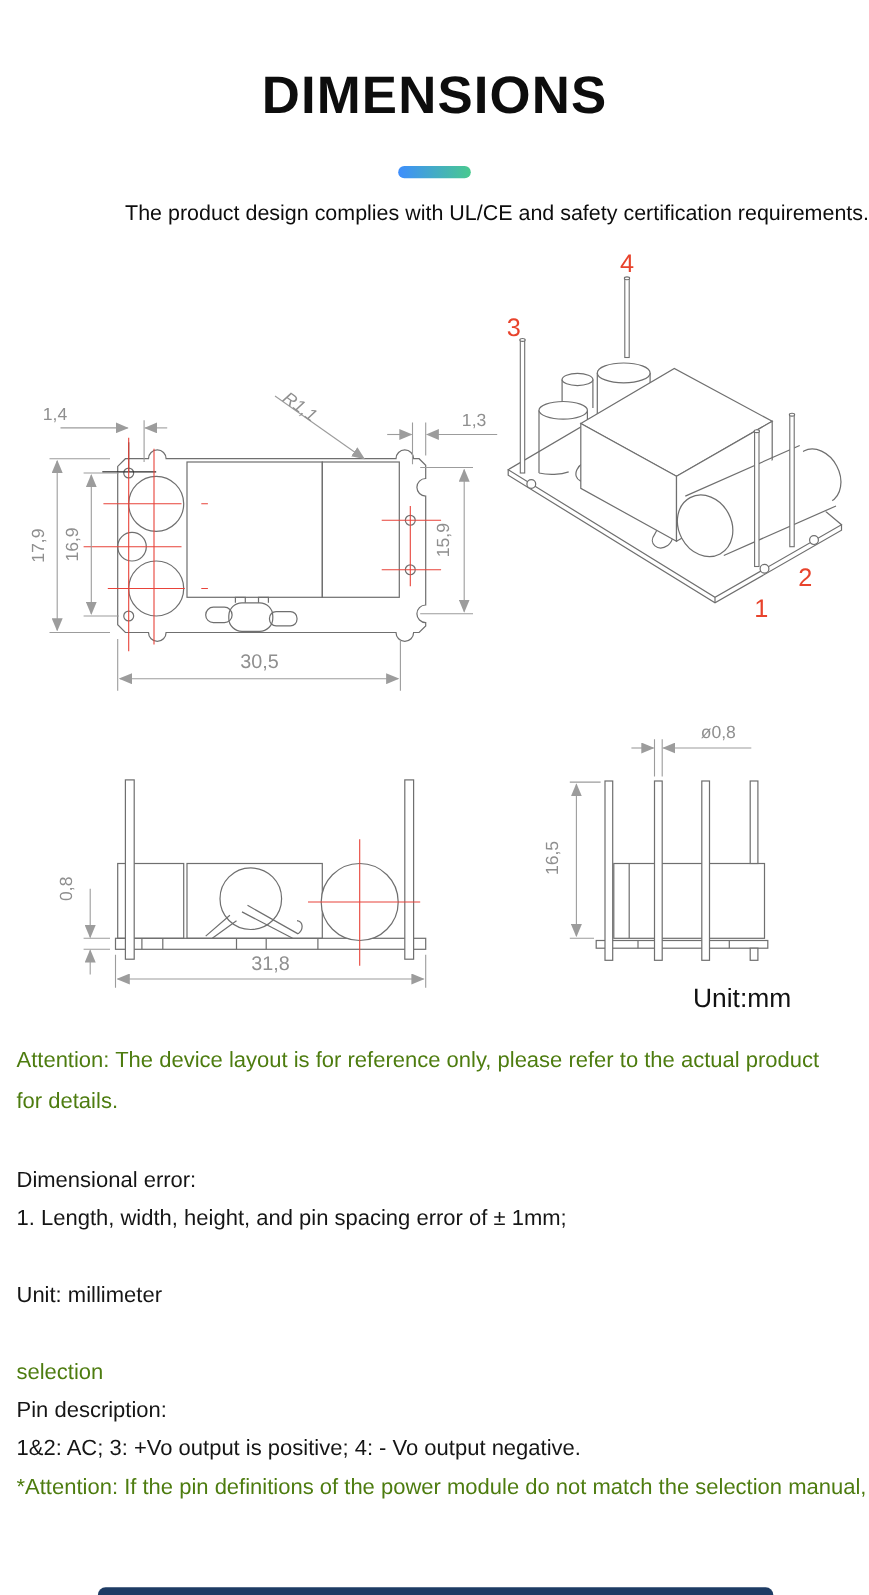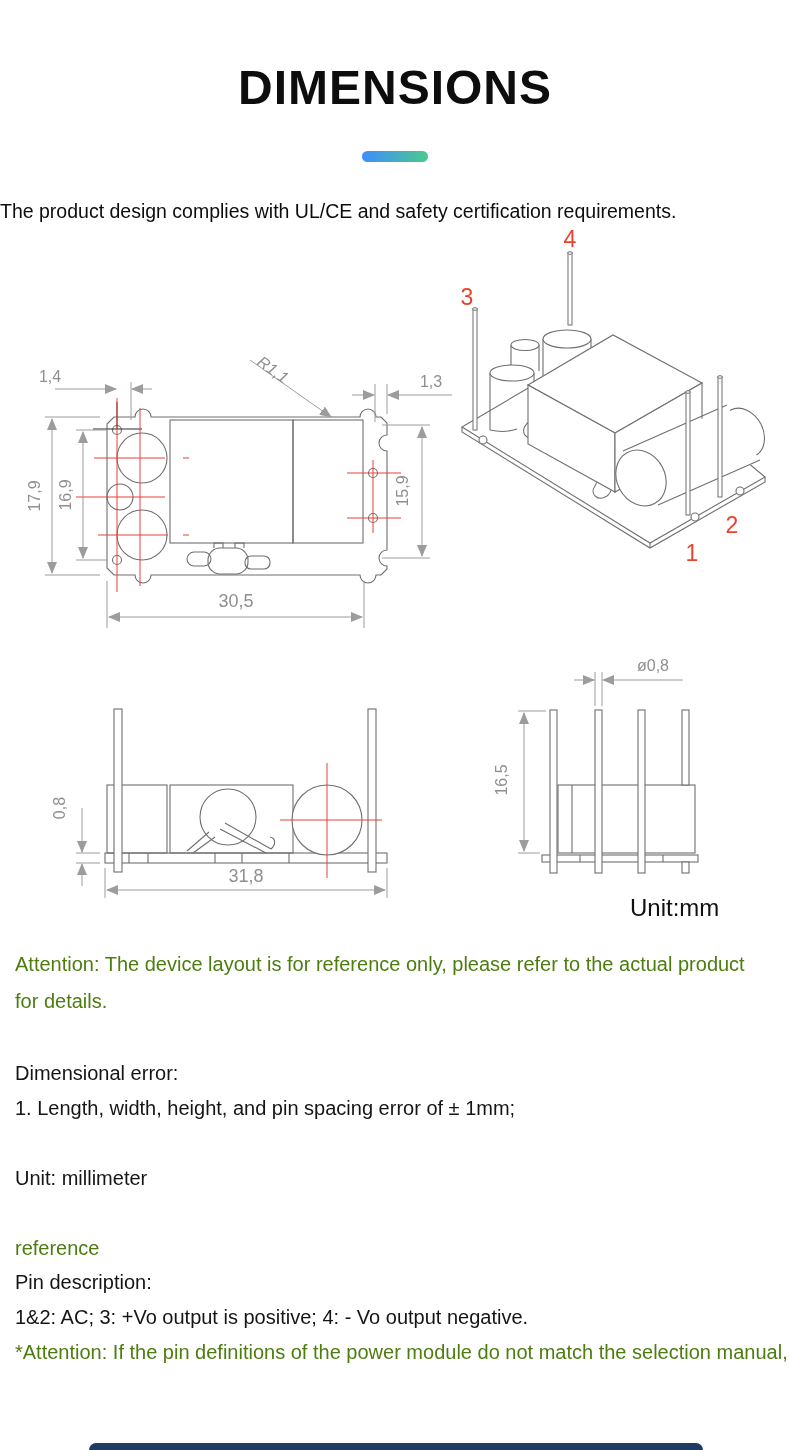--- a/index.html
+++ b/index.html
@@ -3,21 +3,21 @@
 <meta charset="utf-8">
 <style>
   html,body{margin:0;padding:0;background:#fff;}
   #page{position:relative;width:790px;height:1450px;background:#fff;overflow:hidden;
         font-family:"Liberation Sans", sans-serif;color:#111;}
   .abs{position:absolute;}
   #main-title{top:60px;left:0;width:790px;text-align:center;font-size:48px;font-weight:bold;
               letter-spacing:1px;color:#0d0d0d;}
   #accent-pill{top:151px;left:362px;width:66px;height:11px;border-radius:6px;
                background:linear-gradient(90deg,#3e8efd,#49c98f);}
-  #cert-line{top:200px;left:0;width:790px;text-align:left;font-size:19.5px;color:#0d0d0d;}
+  #cert-line{top:183px;left:0;width:790px;text-align:right;font-size:19.5px;color:#0d0d0d;}
   .tl{position:absolute;font-size:20px;white-space:nowrap;color:#151515;}
   .red{color:#4d7c0f;}
   #unit-mm{top:894px;left:630px;font-size:24px;color:#111;}
   #footer-bar{top:1443px;left:89px;width:614px;height:7px;background:#1e3c64;
               border-radius:8px 8px 0 0;}
   svg{position:absolute;overflow:visible;}
   svg text{font-family:"Liberation Sans", sans-serif;}
   .dimtxt{fill:#8f8f8f;font-size:16px;}
   .dimtxt-lg{fill:#8f8f8f;font-size:18px;}
   .pinnum{fill:#e8432c;font-size:23px;}
@@ -185,20 +185,20 @@
     <text class="dimtxt" text-anchor="middle" transform="translate(27,140) rotate(-90)">16,5</text>
   </svg>
 
   <div class="abs" id="unit-mm">Unit:mm</div>
 
   <div class="tl red" style="top:953px;left:15px">Attention: The device layout is for reference only, please refer to the actual product</div>
   <div class="tl red" style="top:990px;left:15px">for details.</div>
   <div class="tl" style="top:1062px;left:15px">Dimensional error:</div>
   <div class="tl" style="top:1097px;left:15px">1. Length, width, height, and pin spacing error of ± 1mm;</div>
   <div class="tl" style="top:1167px;left:15px">Unit: millimeter</div>
-  <div class="tl red" style="top:1237px;left:15px">reference</div>
+  <div class="tl red" style="top:1237px;left:15px">selection</div>
   <div class="tl" style="top:1271px;left:15px">Pin description:</div>
   <div class="tl" style="top:1306px;left:15px">1&amp;2: AC; 3: +Vo output is positive; 4: - Vo output negative.</div>
   <div class="tl red" style="top:1341px;left:15px">*Attention: If the pin definitions of the power module do not match the selection manual,</div>
 
   <div class="abs" id="footer-bar"></div>
 
 </div>
 
 </body></html>

